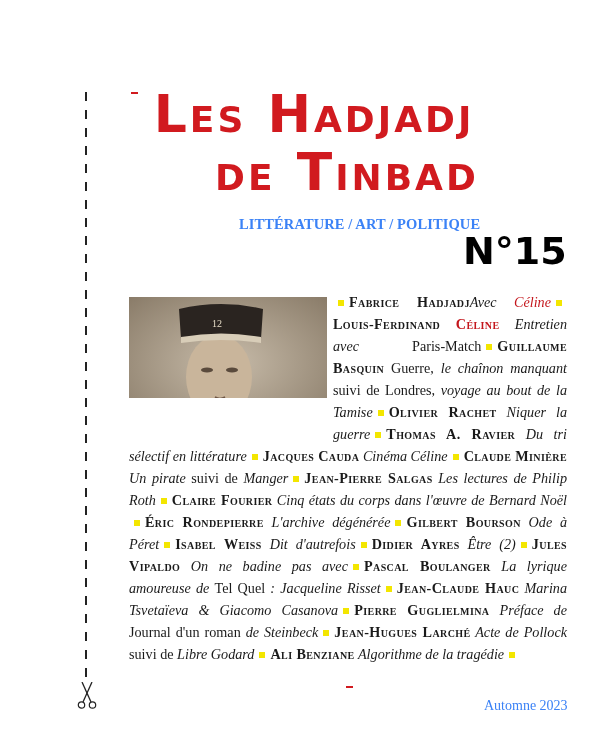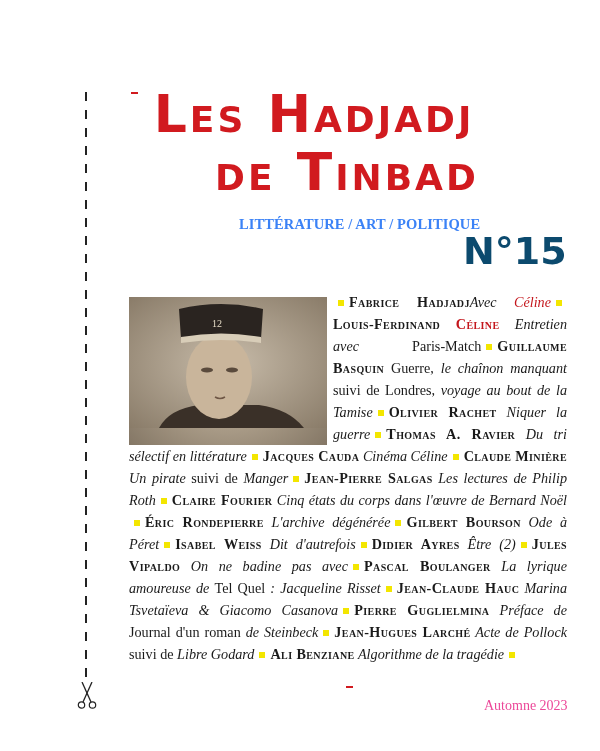--- a/index.html
+++ b/index.html
@@ -7,30 +7,30 @@
   .cutline { position:absolute; left:85px; top:92px; width:2px; height:590px;
     background: repeating-linear-gradient(to bottom, #222 0 9px, transparent 9px 18px); }
   .scissors { position:absolute; left:76px; top:682px; width:22px; height:28px; }
   .red-dash { position:absolute; width:7px; height:2px; background:#d11a1f; }
   .title { position:absolute; left:0; width:600px; text-align:center; color:#d11a1f;
     font-family:"DejaVu Sans","Liberation Sans",sans-serif; font-weight:900; letter-spacing:3px; line-height:1; }
   .title .big { font-size:52px; }
   .t1 { top:88px; left:14px; }
   .t2 { top:146px; left:0px;padding-left:47px; }
   .subtitle { position:absolute; top:216px; left:239px; font-family:"Liberation Serif",serif; font-weight:bold; font-size:14.5px; letter-spacing:0.1px; color:#3b82f6; }
-  .issue { position:absolute; top:232px; left:463px; font-family:"DejaVu Sans",sans-serif; font-weight:900; font-size:38px; color:#0c4a6e; line-height:1; letter-spacing:0px; }
-  .photo { position:absolute; left:129px; top:297px; width:198px; height:148px; overflow:hidden;
+  .issue { position:absolute; top:232px; left:463px; font-family:"DejaVu Sans",sans-serif; font-weight:900; font-size:38px; color:#000000; line-height:1; letter-spacing:0px; }
+  .photo { position:absolute; left:129px; top:297px; width:198px; height:101px; overflow:hidden;
     background: radial-gradient(ellipse at 50% 55%, #bfb2a0 0%, #a89a86 45%, #7d705f 100%); }
   .toc { position:absolute; left:129px; top:291px; width:438px; font-size:14.2px; line-height:22px; text-align:justify; text-align-last:left; }
   .toc .float-space { float:left; width:204px; height:134px; }
   .author { font-variant:small-caps; font-weight:bold; letter-spacing:0.4px; }
   .it { font-style:italic; }
   .red { color:#c4161c; }
   .sq { display:inline-block; width:6px; height:6px; background:#f3e600; margin:0 5px 2px 5px; vertical-align:middle; }
-  .season { position:absolute; top:698px; left:484px; font-size:14px; color:#ec4899; }
+  .season { position:absolute; top:698px; left:484px; font-size:14px; color:#3b82f6; }
 </style>
 </head>
 <body>
 
 <div class="cutline"></div>
 <svg class="scissors" viewBox="0 0 22 28">
   <line x1="6" y1="0" x2="15" y2="20" stroke="#222" stroke-width="1.3"></line>
   <line x1="16" y1="0" x2="7" y2="20" stroke="#222" stroke-width="1.3"></line>
   <circle cx="5.5" cy="23" r="3.2" fill="none" stroke="#222" stroke-width="1.2"></circle>
   <circle cx="16.5" cy="23" r="3.2" fill="none" stroke="#222" stroke-width="1.2"></circle>

